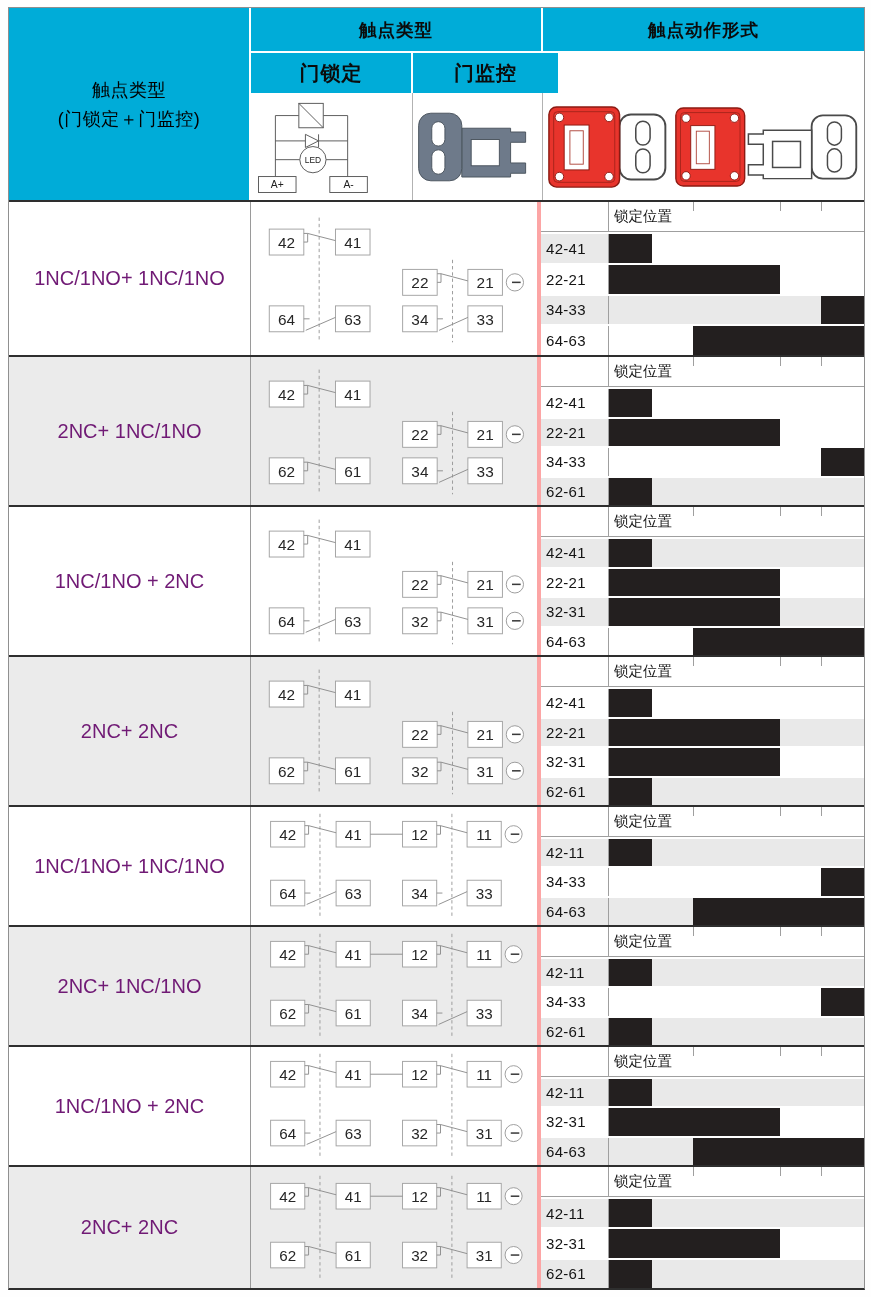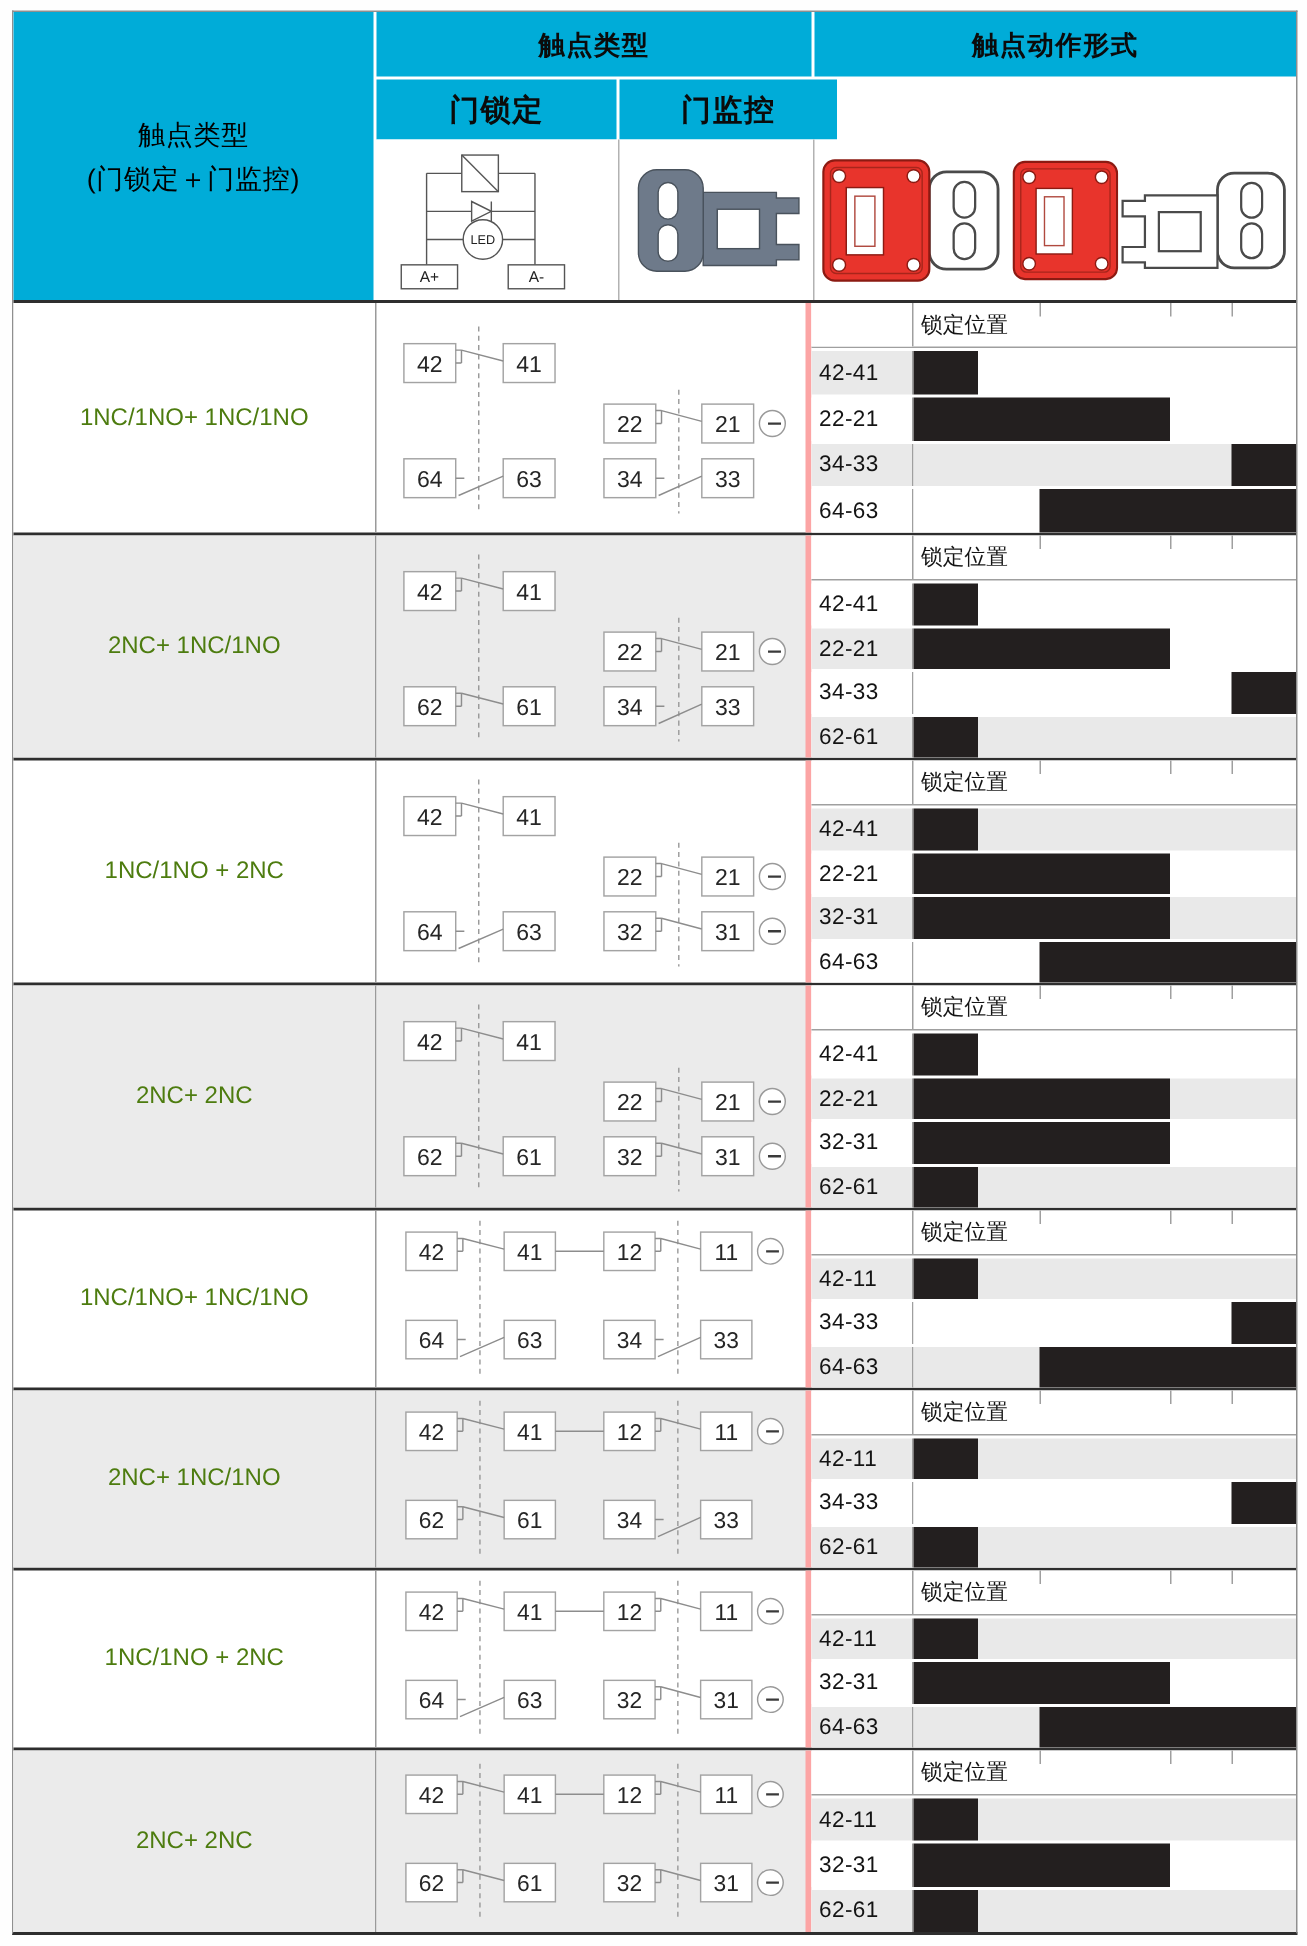--- a/index.html
+++ b/index.html
@@ -13,27 +13,27 @@
 .type-cell div{font-weight:normal;font-size:18px;color:#000000;letter-spacing:.5px}
 .hdr-right{flex:1;display:flex;flex-direction:column}
 .hrow1{height:43px;display:flex;gap:2px}
 .hrow2{height:40px;margin-top:2px;display:flex;gap:2px}
 .hcell{background:#00acd8;display:flex;align-items:center;justify-content:center;font-weight:bold;color:#0b0b0b;letter-spacing:1px}
 .hrow1 .hcell{font-size:17.5px}
 .hrow2 .hcell{font-size:20px}
 .w-lockform{width:290px}
 .w-lock{width:160px}.w-mon{width:145px}.w-cond{width:156px}.fillw{flex:1}
 .irow{flex:1;display:flex;background:#fff}
-.icell{display:flex;align-items:center;justify-content:flex-end}
+.icell{display:flex;align-items:center;justify-content:flex-start}
 .icell.b{border-right:1px solid #b2b2b2}
 .ic1{width:162px}.ic2{width:130px}.ic3{flex:1;justify-content:space-evenly;padding:0 2px}
 
 .group{display:flex;border-top:2px solid #2e2e2e;background:#fff}
 .group.shaded .c-type,.group.shaded .c-diag{background:#ebebeb}
-.c-type{width:242px;border-right:1px solid #9a9a9a;display:flex;align-items:center;justify-content:center;font-size:16px;color:#4d7c0f}
+.c-type{width:242px;border-right:1px solid #9a9a9a;display:flex;align-items:center;justify-content:center;font-size:20px;color:#701a75}
 .c-diag{width:290px;border-right:4px solid #fca5a5;display:flex;align-items:center;justify-content:center}
 .c-chart{flex:1;display:flex;flex-direction:column;background:#fff}
 .chart-hd{height:30px;display:flex;border-bottom:1px solid #9f9f9f}
 .chart-hd .sp{width:68px;border-right:1px solid #9f9f9f;height:100%;background:#fff}
 .chart-hd .tx{flex:1;font-size:14.5px;color:#141414;display:flex;align-items:center;padding-left:5px;position:relative}
 .tick{position:absolute;top:0;width:1px;height:9px;background:#9f9f9f;display:block}
 .bar-row{flex:1;display:flex;margin-top:2px;position:relative}
 .bar-label{width:68px;border-right:1px solid #9f9f9f;font-size:15px;color:#141414;display:flex;align-items:center;padding-left:5px;letter-spacing:.3px}
 .bar-track{flex:1;position:relative}
 .bar-black{position:absolute;top:0;bottom:0;background:#231f1f}

